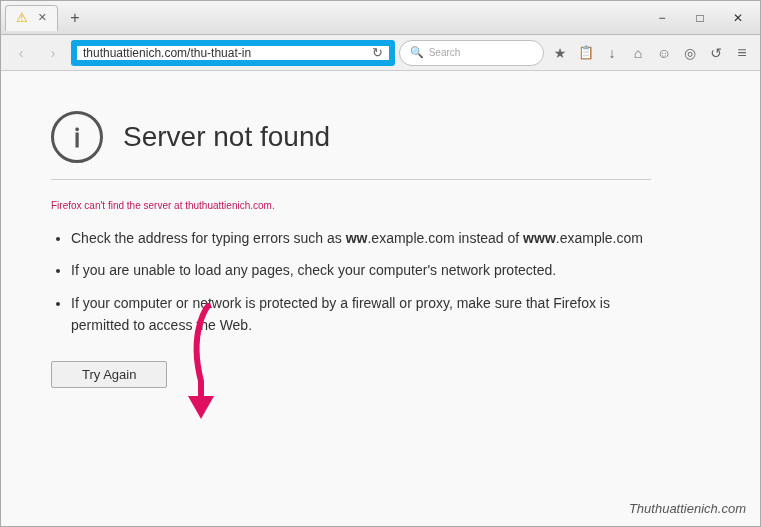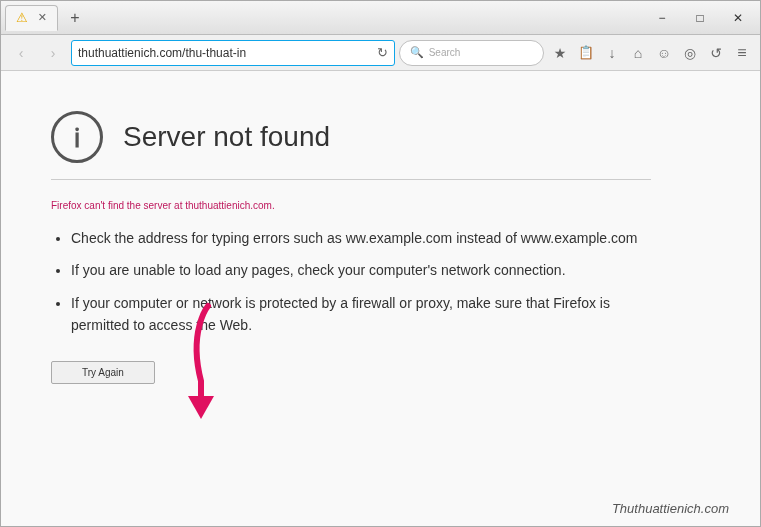--- a/index.html
+++ b/index.html
@@ -65,21 +65,21 @@
       cursor: pointer;
       font-size: 14px; color: #555;
       background: transparent;
     }
     .nav-btn.disabled { color: #bbb; cursor: default; }
 
     .url-bar {
       flex: 1;
       height: 26px;
       background: white;
-      border: 1px solid #0ea5e9;
+      border: 6px solid #0ea5e9;
       border-radius: 3px;
       display: flex;
       align-items: center;
       padding: 0 6px;
       font-size: 12px;
       color: #333;
       overflow: hidden;
     }
     .url-bar-text { flex: 1; overflow: hidden; text-overflow: ellipsis; white-space: nowrap; }
     .refresh-btn { font-size: 13px; color: #666; cursor: pointer; margin-left: 2px; }
@@ -153,48 +153,48 @@
       list-style: disc;
       padding-left: 20px;
       font-size: 14px;
       color: #333;
       line-height: 1.6;
       margin-bottom: 20px;
     }
     .error-list li {
       margin-bottom: 10px;
     }
-    .error-list li b { font-weight: normal; }
+    .error-list li b { font-weight: bold; }
 
     .try-again-btn {
       display: inline-block;
       padding: 5px 30px;
       border: 1px solid #aaa;
       background: #f0f0f0;
-      font-size: 10px;
+      font-size: 13px;
       color: #333;
       cursor: pointer;
       border-radius: 2px;
       margin-top: 4px;
     }
 
     
     .arrow-annotation {
       position: absolute;
       left: 172px;
       top: 230px;
       width: 70px;
       height: 120px;
     }
 
     
     .watermark {
       position: absolute;
       bottom: 10px;
-      right: 31px;
+      right: 14px;
       font-size: 13px;
       color: #555;
       font-style: italic;
     }
   </style>
 </head>
 <body>
 
 <div class="window">
 
@@ -245,21 +245,21 @@
       </div>
 
       <hr class="error-divider">
 
       <p class="error-description">Firefox can't find the server at thuthuattienich.com.</p>
 
       <ul class="error-list">
         <li>
           <span>Check the address for typing errors such as <b>ww</b>.example.com instead of <b>www</b>.example.com</span>
         </li>
-        <li>If you are unable to load any pages, check your computer's network connection.</li>
+        <li>If you are unable to load any pages, check your computer's network protected.</li>
         <li>If your computer or network is protected by a firewall or proxy, make sure that Firefox is permitted to access the Web.</li>
       </ul>
 
       <button class="try-again-btn">Try Again</button>
     </div>
 
     <svg class="arrow-annotation" viewBox="0 0 70 120" xmlns="http://www.w3.org/2000/svg">
       <defs>
         <marker id="arrowhead" markerWidth="10" markerHeight="7" refX="5" refY="3.5" orient="auto">
           <polygon points="0 0, 10 3.5, 0 7" fill="#e01060"></polygon>

